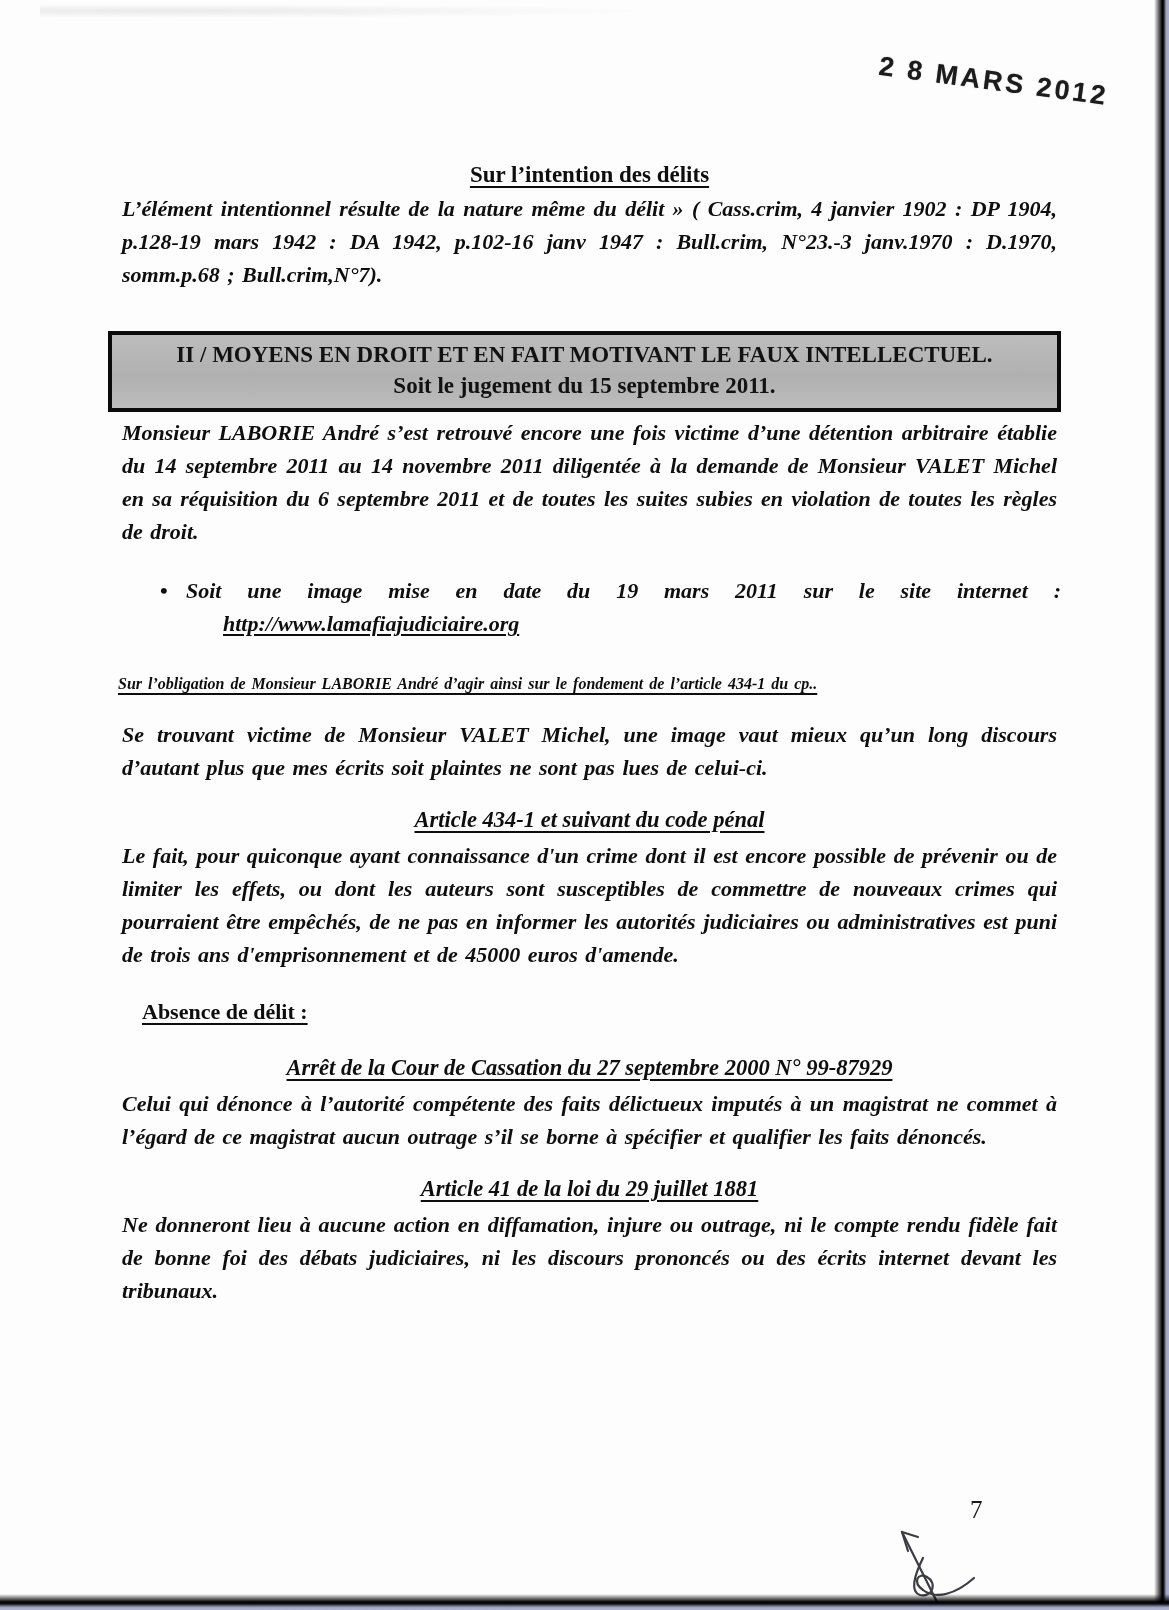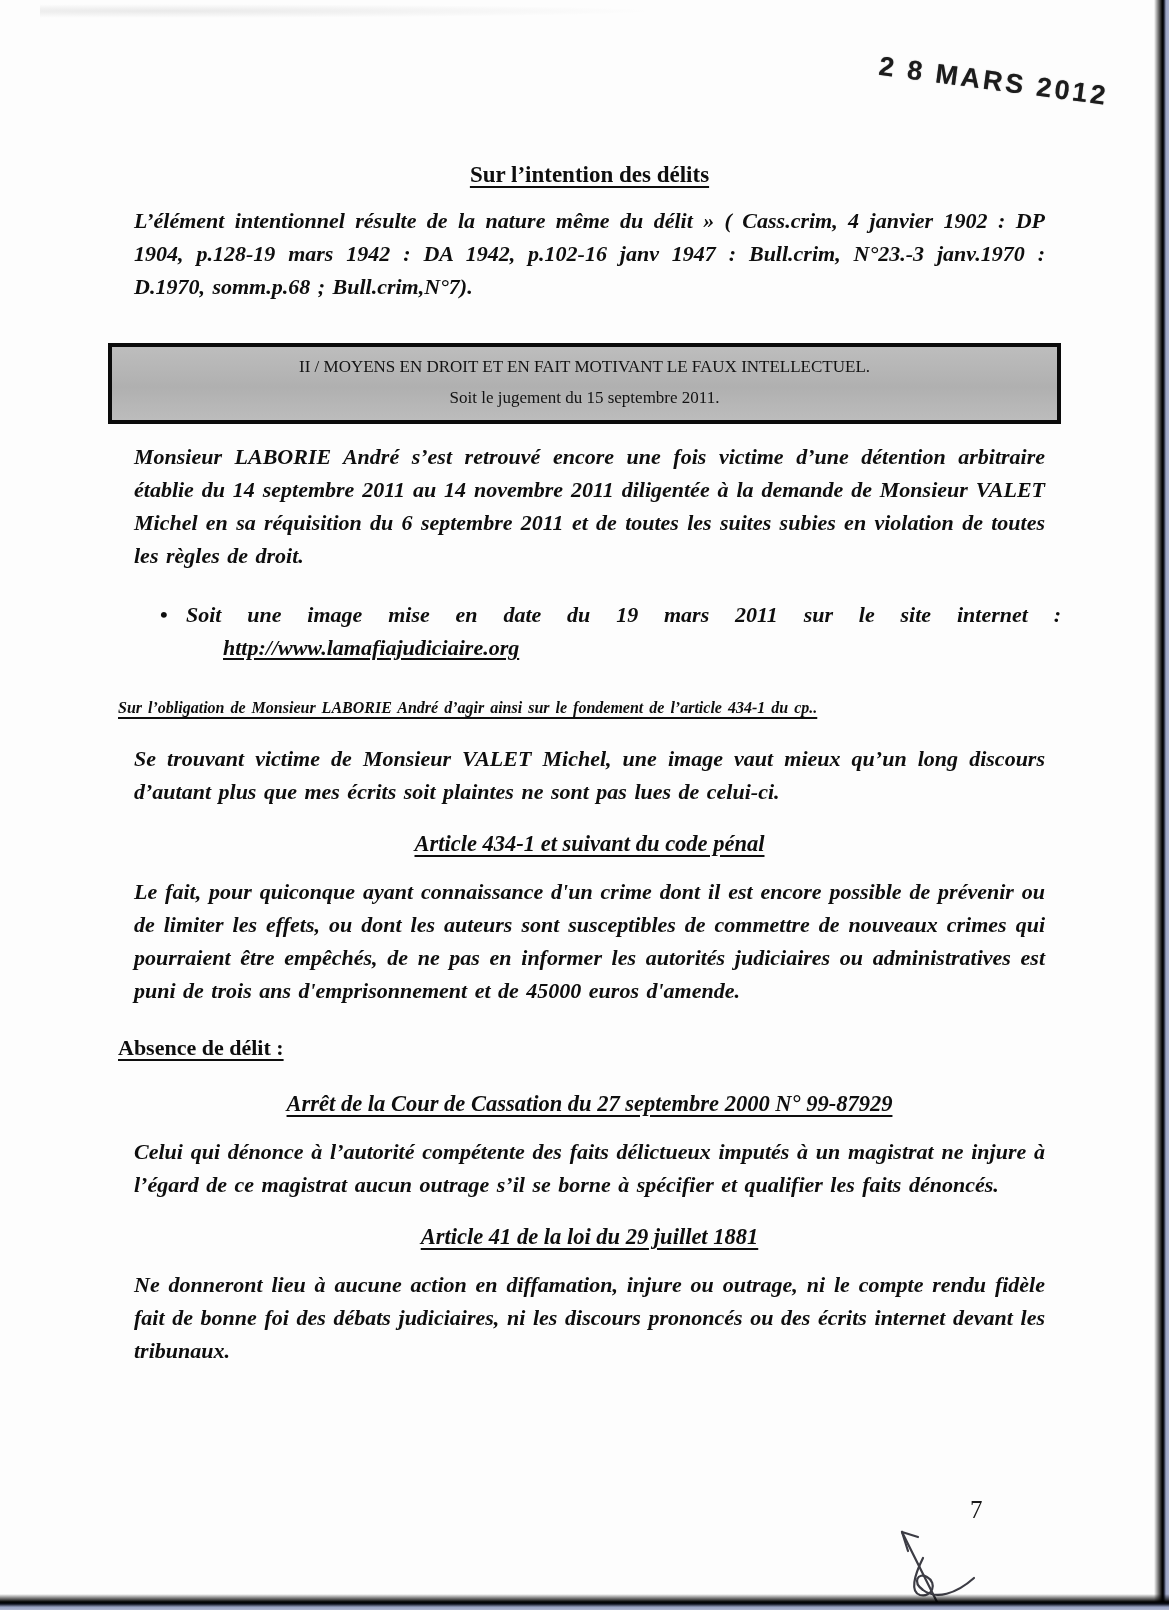--- a/index.html
+++ b/index.html
@@ -41,36 +41,36 @@
     box-sizing:border-box;
   }
   .doc-title{
     text-align:center;
     font-weight:bold;font-size:23px;
     text-decoration:underline;
     text-underline-offset:4px;
     text-decoration-thickness:2px;
   }
   p.body{
-    margin:16px;
+    margin:4px;
     font-weight:bold;font-style:italic;
     font-size:22px;line-height:33px;
     text-align:justify;
     word-spacing:2px;
   }
   .intro{margin-top:16px;}
   .section-box{
     margin:40px 0 0 -10px;
     border:4px solid #0b0b0b;
     background:linear-gradient(to bottom,#bdbdbd,#b0b0b0 55%,#bcbcbc);
     text-align:center;
     padding:4px 6px 7px;
   }
   .section-box .box-line{
-    font-weight:normal;font-size:17px;line-height:31px;
+    font-weight:bold;font-size:23px;line-height:31px;
     color:#121212;
   }
   .para-detention{margin-top:28px;}
   .para-poursuites{margin-top:32px;}
   .bullet-row{
     margin-top:26px;
     display:flex;
   }
   .bullet-marker{
     flex:0 0 auto;
@@ -101,21 +101,21 @@
     font-size:22.5px;line-height:30px;
   }
   .heading-center .u{
     text-decoration:underline;
     text-underline-offset:4px;
     text-decoration-thickness:2px;
   }
   .para-article434{margin-top:24px;}
   .heading-absence{
     margin-top:28px;
-    font-weight:bold;font-size:22px;
+    font-weight:bold;font-size:22px;margin-left:24px;
   }
   .heading-absence .u{
     text-decoration:underline;
     text-underline-offset:4px;
     text-decoration-thickness:2px;
   }
   .heading-arret{margin-top:28px;}
   .para-arret{margin-top:24px;}
   .heading-article41{}
   .para-article41{margin-top:28px;}
@@ -166,21 +166,21 @@
     <p class="body para-article434">Le fait, pour quiconque ayant connaissance d'un crime dont il est encore possible de prévenir ou de limiter les effets, ou dont les auteurs sont susceptibles de commettre de nouveaux crimes qui pourraient être empêchés, de ne pas en informer les autorités judiciaires ou administratives est puni de trois ans d'emprisonnement et de 45000 euros d'amende.</p>
 
     <div class="heading-absence">
       <span class="u">Absence de délit :</span>
     </div>
 
     <div class="heading-center heading-arret">
       <span class="u">Arrêt de la Cour de Cassation du 27 septembre 2000 N° 99-87929</span>
     </div>
 
-    <p class="body para-arret">Celui qui dénonce à l’autorité compétente des faits délictueux imputés à un magistrat ne injure à l’égard de ce magistrat aucun outrage s’il se borne à spécifier et qualifier les faits dénoncés.</p>
+    <p class="body para-arret">Celui qui dénonce à l’autorité compétente des faits délictueux imputés à un magistrat ne commet à l’égard de ce magistrat aucun outrage s’il se borne à spécifier et qualifier les faits dénoncés.</p>
 
     <div class="heading-center heading-article41">
       <span class="u">Article 41 de la loi du 29 juillet 1881</span>
     </div>
 
     <p class="body para-article41">Ne donneront lieu à aucune action en diffamation, injure ou outrage, ni le compte rendu fidèle fait de bonne foi des débats judiciaires, ni les discours prononcés ou des écrits internet devant les tribunaux.</p>
 
   </div>
 
   <div class="page-number">7</div>

